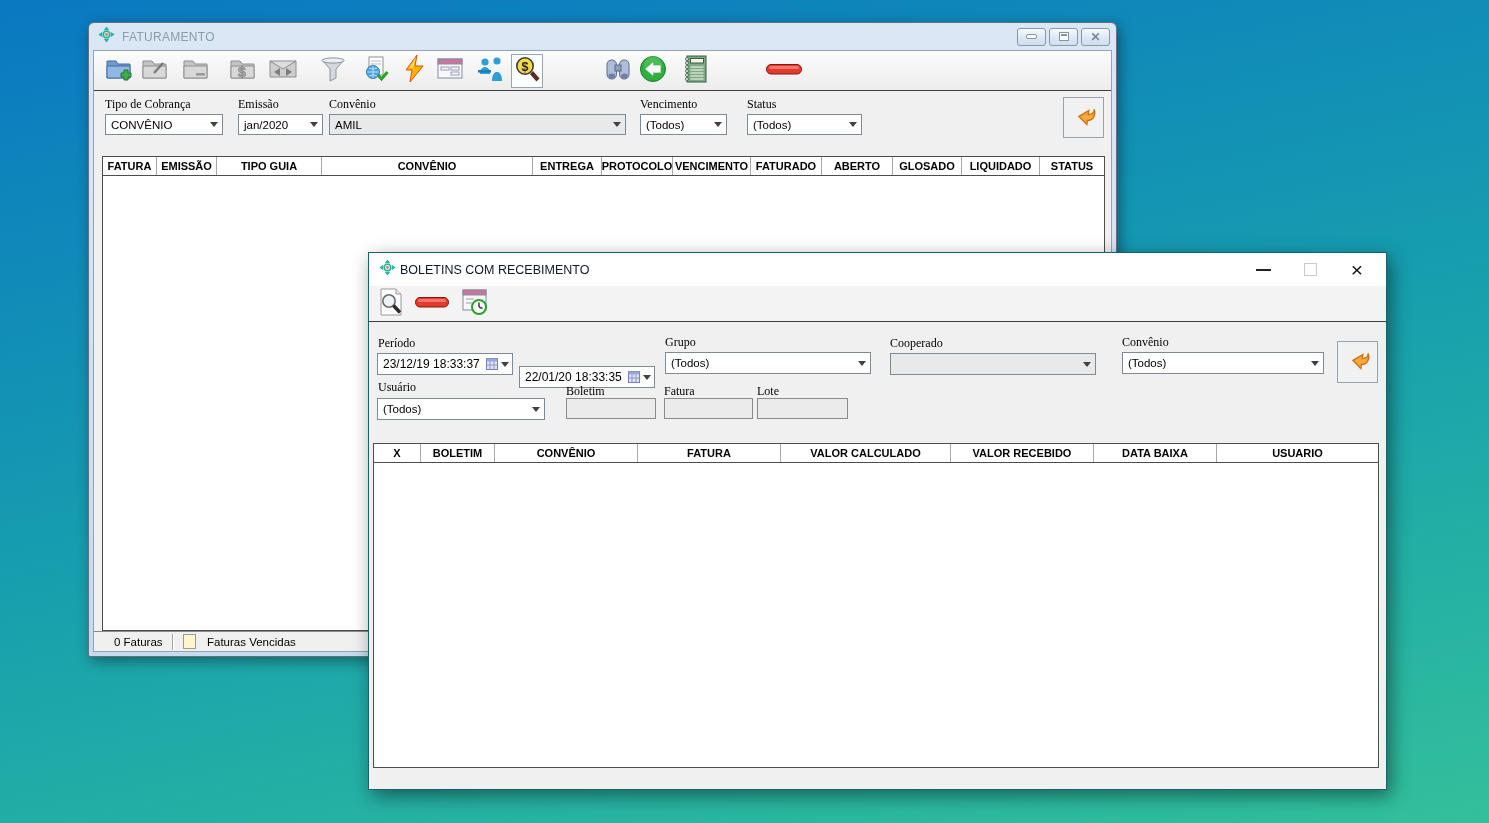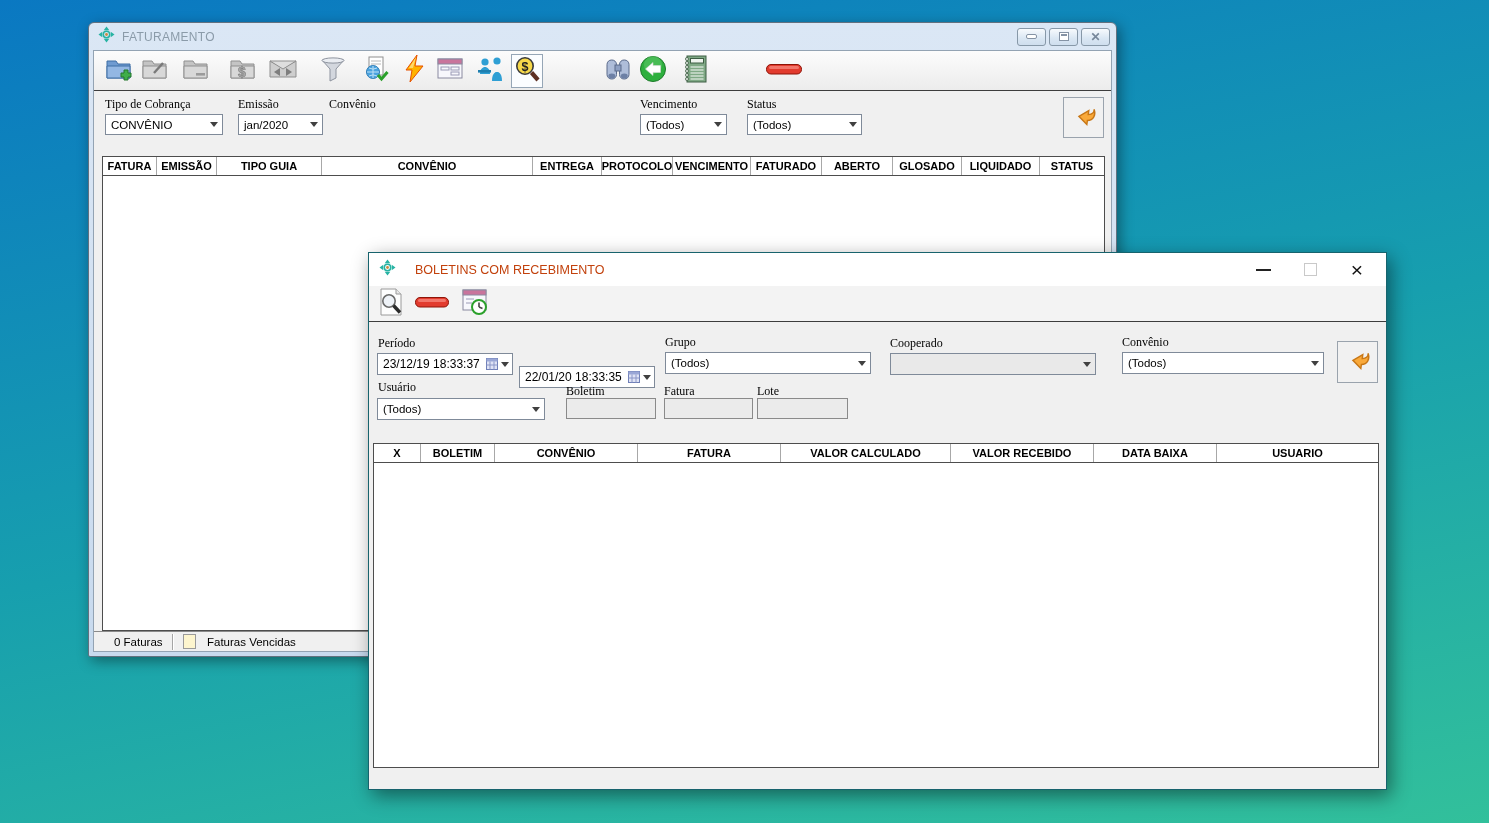--- a/index.html
+++ b/index.html
@@ -34,21 +34,21 @@
     background:#f0f0f0; border:1px solid #93a3b3; overflow:hidden;
   }
 
   
   .winflat {
     position:absolute; left:368px; top:252px; width:1019px; height:538px;
     background:#f0f0f0; border:1px solid #17636d;
     box-shadow:4px 6px 18px rgba(0,0,0,.45);
   }
   .winflat-titlebar { height:33px; background:#fff; display:flex; align-items:center; padding:0 14px 0 10px; }
-  .winflat-title { font-size:12.5px; color:#c2410c; margin-left:19px; }
+  .winflat-title { font-size:12.5px; color:#0f172a; margin-left:4px; }
   .winflat-controls { margin-left:auto; display:flex; align-items:center; gap:17px; }
   .wfbtn { width:30px; height:24px; display:flex; align-items:center; justify-content:center; cursor:pointer; }
   .gl2-min { width:15px; height:2px; background:#222; }
   .gl2-max { width:13px; height:13px; border:1px solid #c9c9c9; }
   .gl2-close { font-size:21px; color:#111; line-height:1; font-weight:400; }
 
   
   .toolbar {
     position:absolute; left:0; right:0; display:flex; align-items:center;
     background:linear-gradient(#fcfcfc,#ececec); border-bottom:1px solid #3d3d3d;
@@ -261,20 +261,26 @@
 
     <span class="lbl" style="left:144px;top:46px">Emissão</span>
     <div class="dd" style="left:144px;top:63px;width:85px">
         <span class="v">jan/2020</span>
         <span class="a">
           <span class="tri"></span>
         </span>
       </div>
 
     <span class="lbl" style="left:235px;top:46px">Convênio</span>
+    <div class="dd gray" style="left:235px;top:63px;width:297px">
+        <span class="v">AMIL</span>
+        <span class="a">
+          <span class="tri"></span>
+        </span>
+      </div>
 
     <span class="lbl" style="left:546px;top:46px">Vencimento</span>
     <div class="dd" style="left:546px;top:63px;width:87px">
         <span class="v">(Todos)</span>
         <span class="a">
           <span class="tri"></span>
         </span>
       </div>
 
     <span class="lbl" style="left:653px;top:46px">Status</span>

